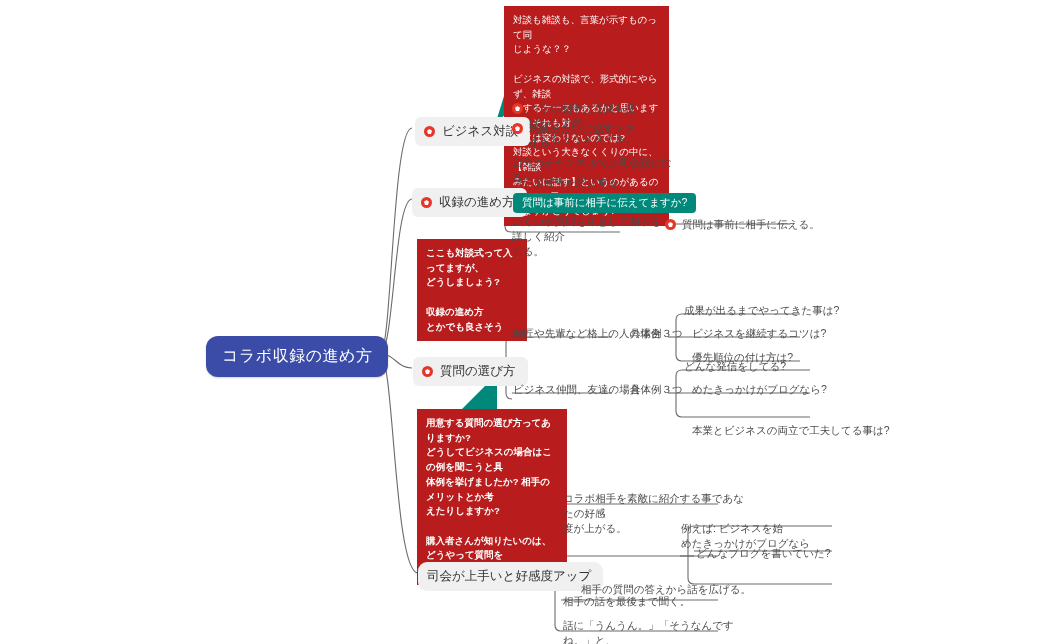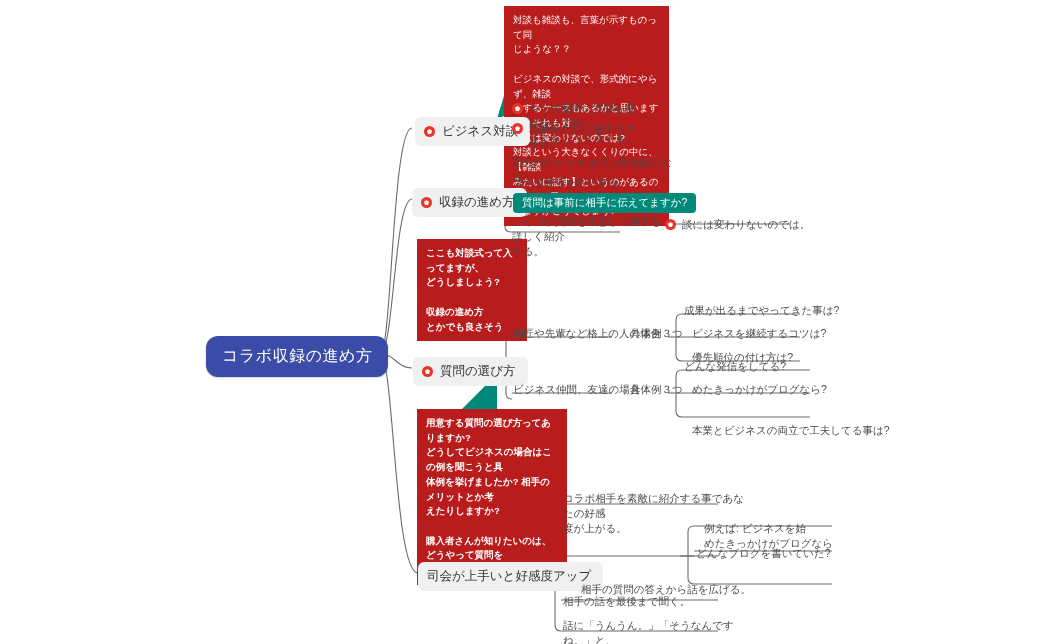--- a/index.html
+++ b/index.html
@@ -232,21 +232,21 @@
 
   <div class="leaf" style="left:512px;top:175px;width:180px;">コラボ相手を紹介する。</div>
 
   <div class="pill" style="left:513px;top:193px;">質問は事前に相手に伝えてますか?</div>
 
   <div class="leaf" style="left:512px;top:214px;width:155px;">いくつか質問を用意して相手を詳しく紹介
 する。</div>
 
   <div class="leaf with-dot" style="left:665px;top:217px;width:175px;">
     <span class="dot-icon"><i></i></span>
-    <span>談には変わりないのでは。</span>
+    <span>質問は事前に相手に伝える。</span>
   </div>
 
   <div class="branch-node" style="left:413px;top:357px;">
     <span class="dot-icon">
         <i></i>
       </span>
     <span>質問の選び方</span>
   </div>
 
   <div class="leaf" style="left:513px;top:326px;width:150px;">師匠や先輩など格上の人の場合</div>
@@ -256,28 +256,28 @@
   <div class="leaf" style="left:630px;top:382px;">具体例３つ</div>
 
   <div class="leaf" style="left:684px;top:303px;width:200px;">成果が出るまでやってきた事は?</div>
   <div class="leaf" style="left:692px;top:326px;width:200px;">ビジネスを継続するコツは?</div>
   <div class="leaf" style="left:692px;top:350px;width:200px;">優先順位の付け方は?</div>
 
   <div class="leaf" style="left:684px;top:359px;width:200px;">どんな発信をしてる?</div>
   <div class="leaf" style="left:692px;top:382px;width:220px;">めたきっかけがブログなら?</div>
   <div class="leaf" style="left:692px;top:406px;width:230px;margin-top:17px;">本業とビジネスの両立で工夫してる事は?</div>
 
-  <div class="branch-node plain" style="left:418px;top:562px;">
+  <div class="branch-node plain" style="left:418px;top:562px;border-radius:9px;">
     <span>司会が上手いと好感度アップ</span>
   </div>
 
   <div class="leaf" style="left:563px;top:491px;width:190px;">コラボ相手を素敵に紹介する事であなたの好感
 度が上がる。</div>
   <div class="leaf" style="left:563px;top:582px;width:190px;margin-left:18px;">相手の質問の答えから話を広げる。</div>
   <div class="leaf" style="left:563px;top:594px;width:190px;">相手の話を最後まで聞く。</div>
   <div class="leaf" style="left:563px;top:618px;width:200px;">話に「うんうん。」「そうなんですね。」と、
 うなづきながら聞く。</div>
 
-  <div class="leaf" style="left:704px;top:521px;width:130px;">例えば: ビジネスを始
+  <div class="leaf" style="left:681px;top:521px;width:130px;">例えば: ビジネスを始
 めたきっかけがブログなら</div>
   <div class="leaf" style="left:696px;top:546px;width:180px;">どんなブログを書いていた?</div>
 
 </div>
 
 </body></html>

